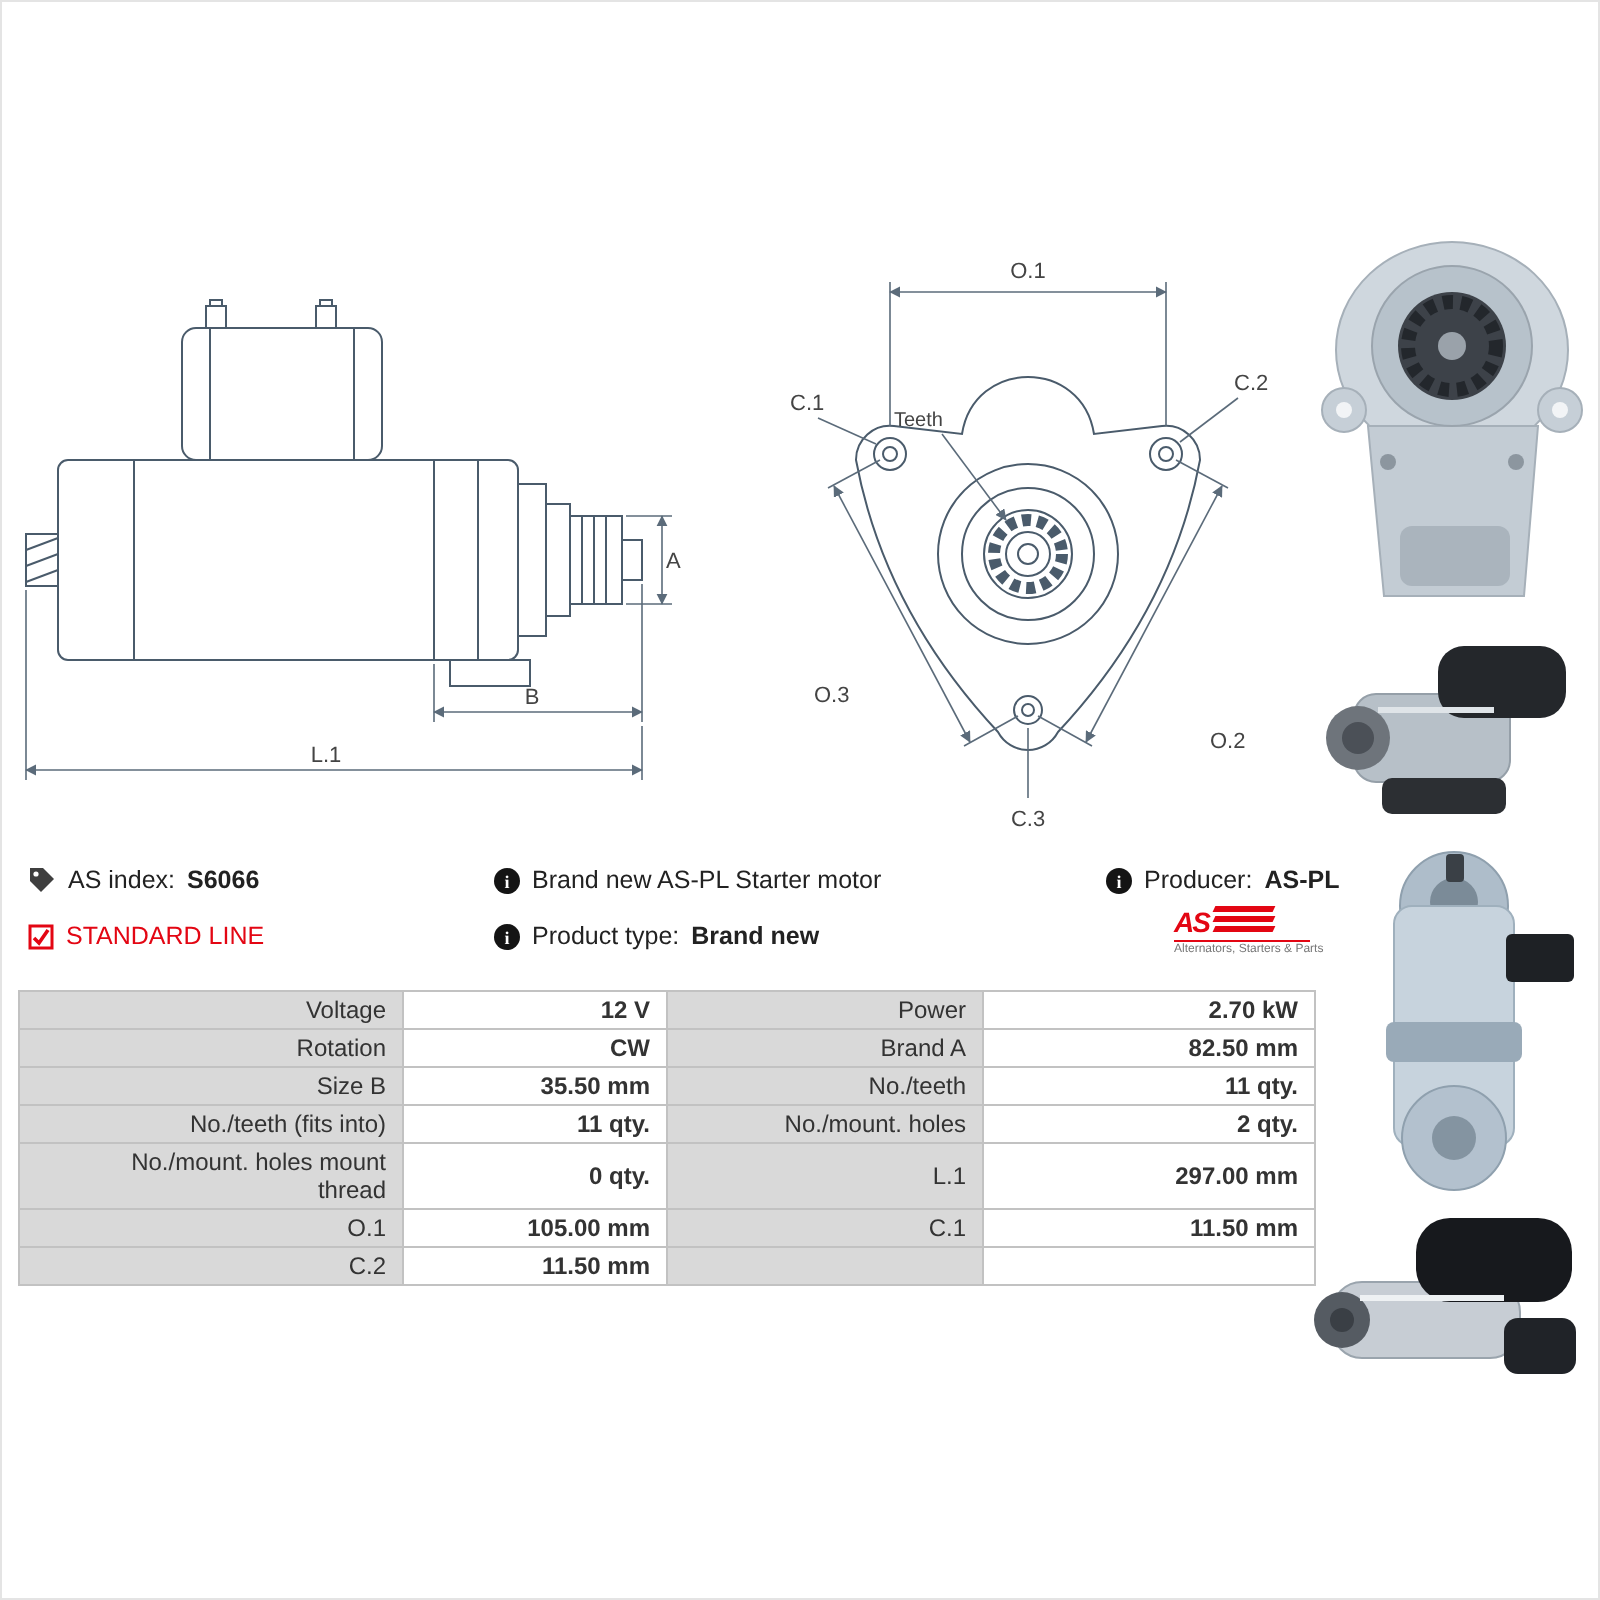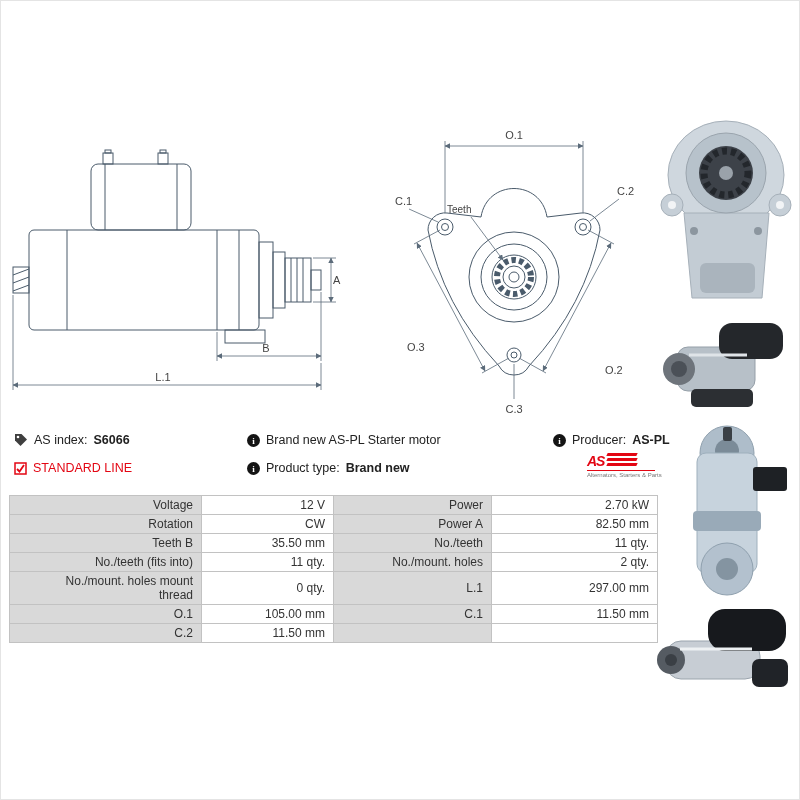--- a/index.html
+++ b/index.html
@@ -20,21 +20,21 @@
   .logo-top{display:flex;align-items:flex-end;gap:3px;}
   .logo-as{color:#e30613;font-style:italic;font-weight:bold;font-size:14px;line-height:0.85;letter-spacing:-1px;}
   .logo-bars{display:inline-flex;flex-direction:column;gap:2px;padding-bottom:2px;}
   .logo-bars i{display:block;width:30px;height:3px;background:#e30613;transform:skewX(-25deg);}
   .logo-sub{font-size:6px;color:#777;border-top:1px solid #e30613;margin-top:2px;padding-top:1px;white-space:nowrap;}
 
   
   table.spec{border-collapse:collapse;table-layout:fixed;width:648px;font-size:12px;color:#333;border-radius:27px;}
   .spec td{border:1px solid #c2c2c2;padding:2px 8px;text-align:right;height:19px;vertical-align:middle;}
   .spec td.lbl{background:#d9d9d9;padding-left:28px;}
-  .spec td.val{background:#ffffff;}
+  .spec td.val{background:#ffffff;font-weight:bold;}
 
   
   svg text{font-family:"Liberation Sans",sans-serif;fill:#444;}
   .photo{background:#fff;}
 </style>
 </head>
 <body>
 
 <div class="page">
 
@@ -254,25 +254,25 @@
     <tbody>
       <tr>
         <td class="lbl">Voltage</td>
         <td class="val">12 V</td>
         <td class="lbl">Power</td>
         <td class="val">2.70 kW</td>
       </tr>
       <tr>
         <td class="lbl">Rotation</td>
         <td class="val">CW</td>
-        <td class="lbl">Power A</td>
+        <td class="lbl">Brand A</td>
         <td class="val">82.50 mm</td>
       </tr>
       <tr>
-        <td class="lbl">Teeth B</td>
+        <td class="lbl">Size B</td>
         <td class="val">35.50 mm</td>
         <td class="lbl">No./teeth</td>
         <td class="val">11 qty.</td>
       </tr>
       <tr>
         <td class="lbl">No./teeth (fits into)</td>
         <td class="val">11 qty.</td>
         <td class="lbl">No./mount. holes</td>
         <td class="val">2 qty.</td>
       </tr>

